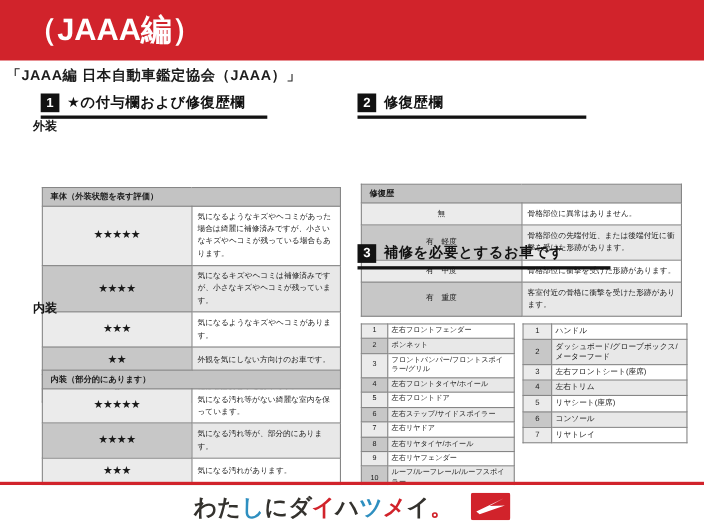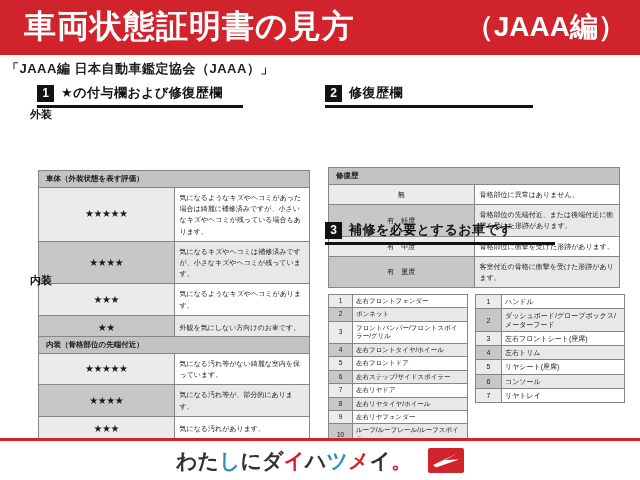--- a/index.html
+++ b/index.html
@@ -83,21 +83,20 @@
     display:flex; align-items:center; justify-content:center; gap:16px; background:#fff;
   }
   .slogan { font-size:21px; font-weight:900; letter-spacing:0px; white-space:nowrap; }
   .logo { display:flex; align-items:center; gap:8px; }
   .logo-text { color:#d1232b; font-size:17px; font-weight:800; letter-spacing:0.5px; }
 </style>
 </head>
 <body>
 
 <header class="topbar">
-  <span class="title">車両状態証明書の見方</span>
   <span class="edition">（JAAA編）</span>
 </header>
 
 <div class="subtitle">「JAAA編 日本自動車鑑定協会（JAAA）」</div>
 
 <div class="sec-head" id="sec1-head">
   <span class="sec-num">1</span>
   <span class="sec-title">★の付与欄および修復歴欄</span>
 </div>
 
@@ -129,21 +128,21 @@
         <td class="c1">★</td>
         <td class="c2">補修を必要とするお車です。</td>
       </tr>
     </tbody>
 </table>
 
 <div class="tbl-label" id="int-label">内装</div>
 <table class="rating-table" id="interior-table">
   <thead>
       <tr>
-        <th colspan="2">内装（骨格部位の先端付近）</th>
+        <th colspan="2">内装（部分的にあります）</th>
       </tr>
     </thead>
   <tbody id="interior-body">
       <tr>
         <td class="c1">★★★★★</td>
         <td class="c2">気になる汚れ等がない綺麗な室内を保っています。</td>
       </tr>
       <tr>
         <td class="c1">★★★★</td>
         <td class="c2">気になる汚れ等が、部分的にあります。</td>

